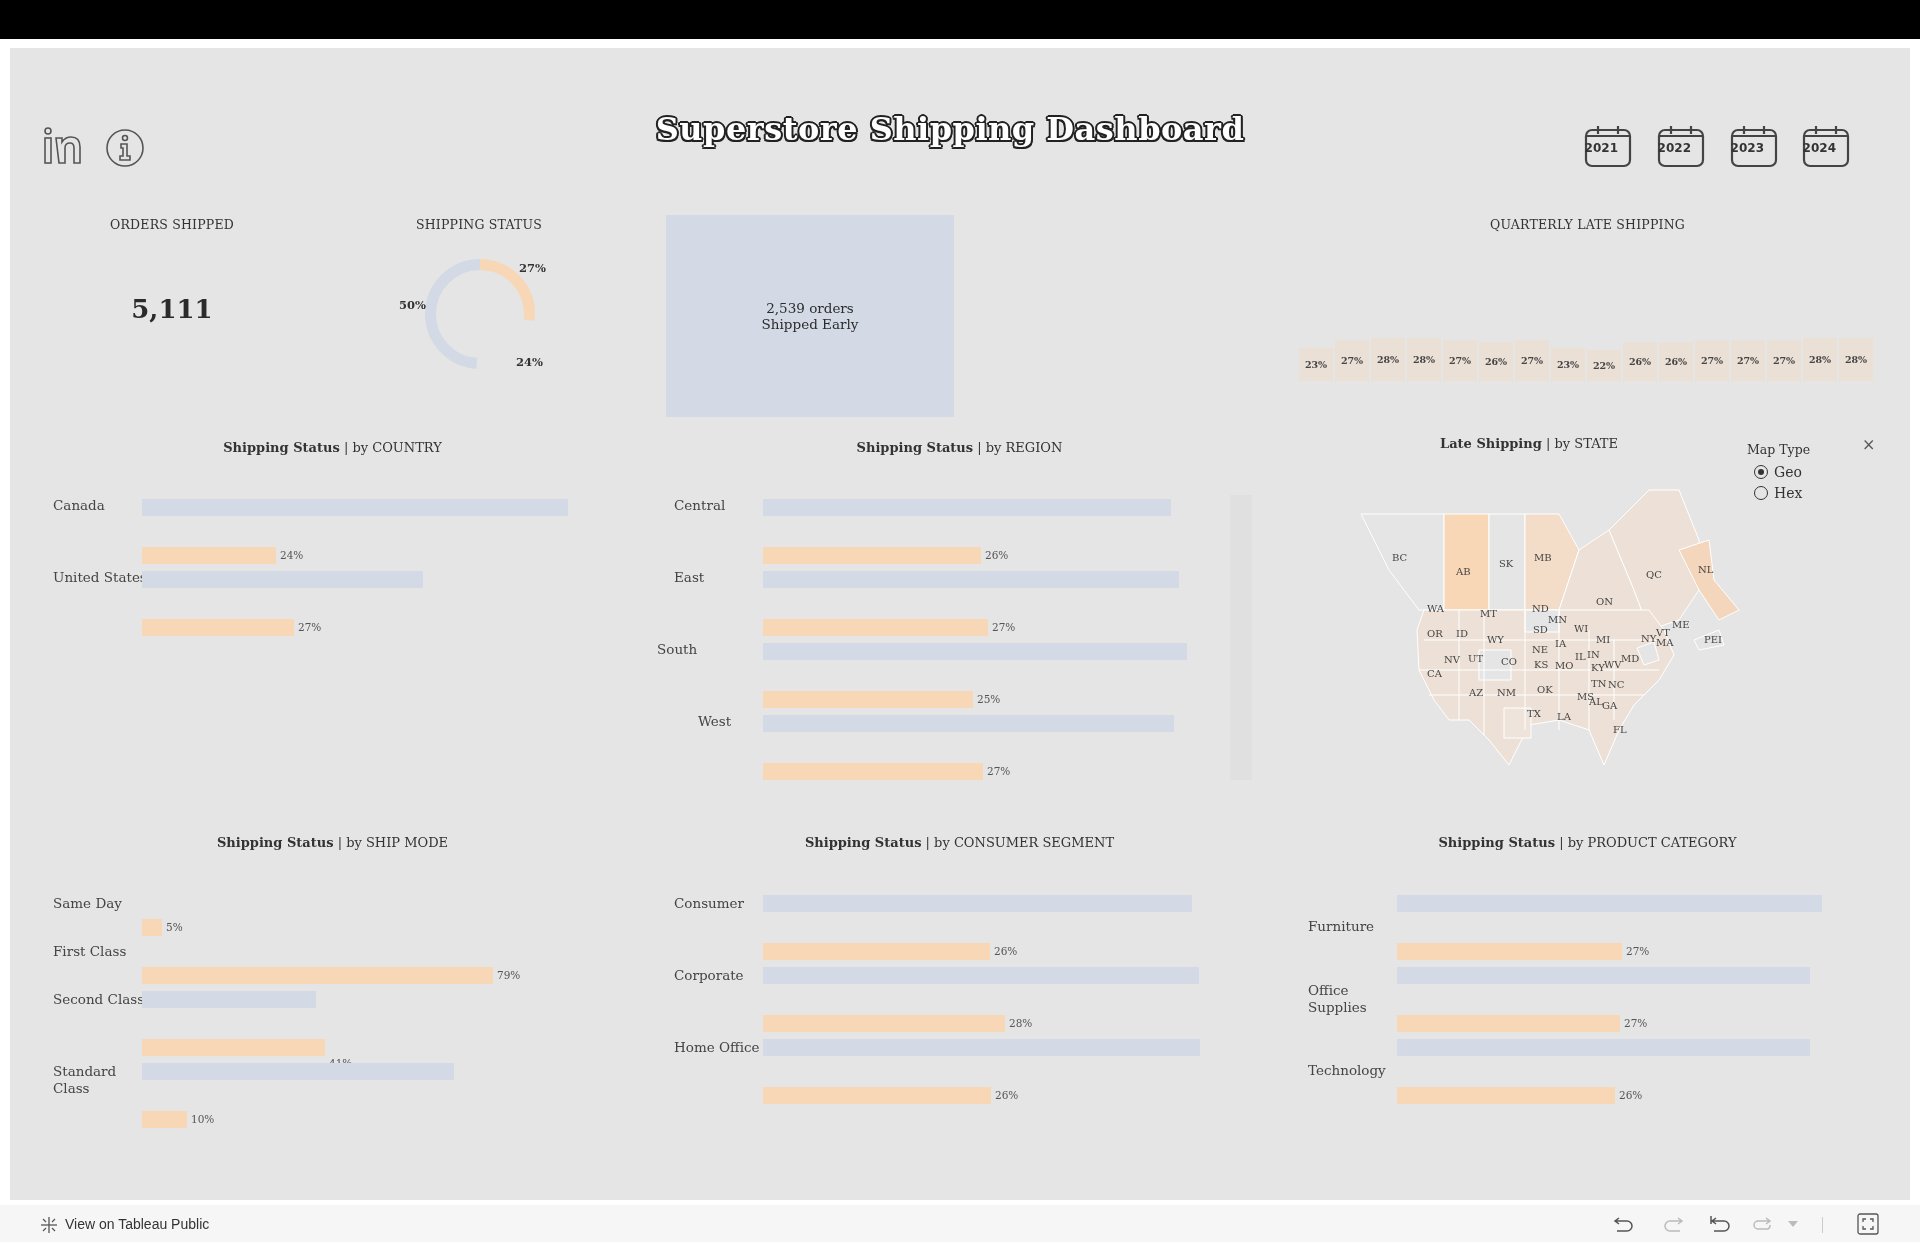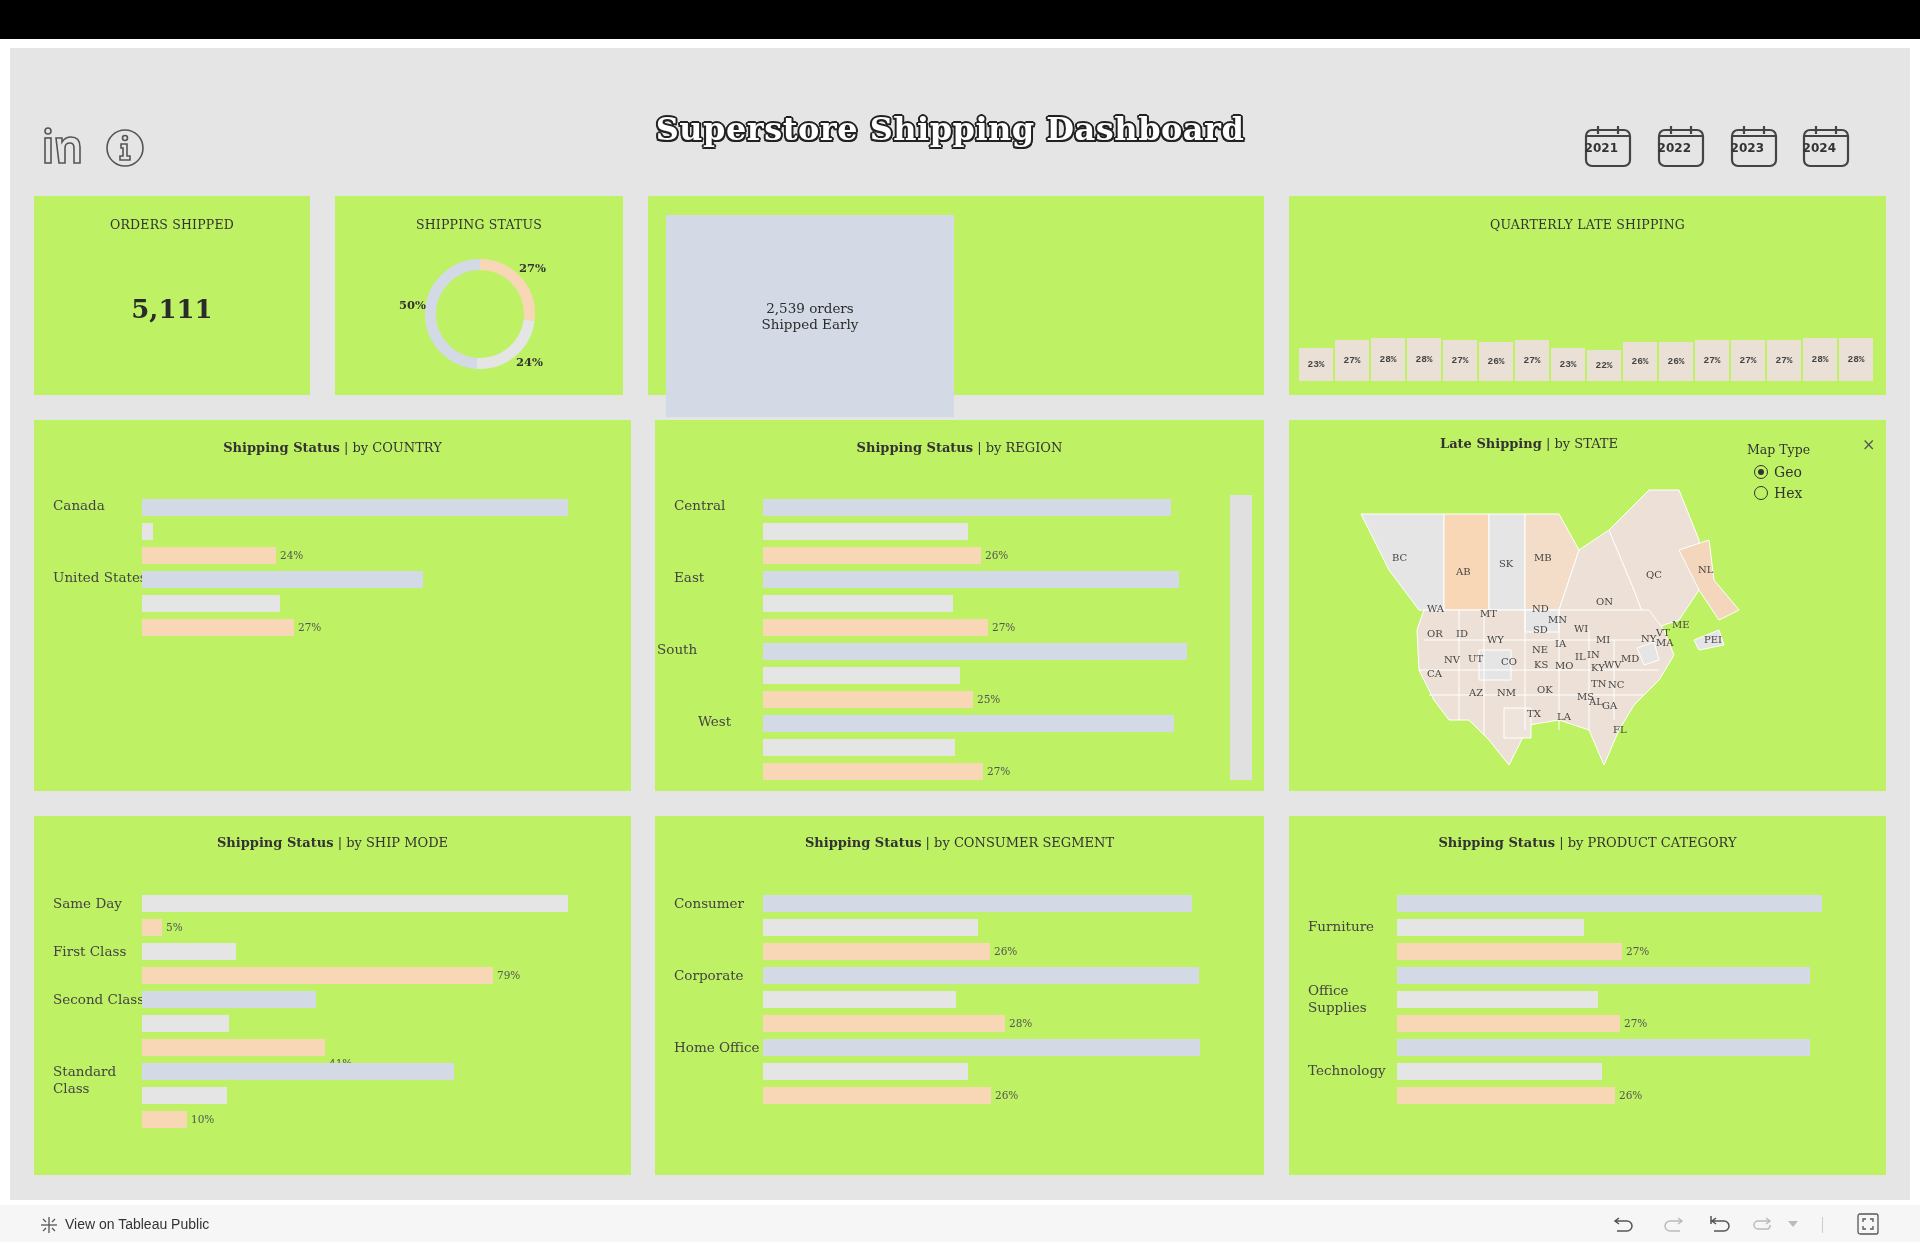--- a/index.html
+++ b/index.html
@@ -1,32 +1,32 @@
 <!DOCTYPE html>
 <html><head>
 <meta charset="utf-8">
 <style>
   * { box-sizing: border-box; margin: 0; padding: 0; }
   html, body { width: 1920px; height: 1242px; overflow: hidden; background: #ffffff; font-family: "DejaVu Serif", serif; color: #333; }
   .topbar { position: absolute; left: 0; top: 0; width: 1920px; height: 39px; background: #000; }
   .dash { position: absolute; left: 10px; top: 48px; width: 1900px; height: 1152px; background: #e5e5e5; }
-  .panel { position: absolute; background: #bef264; }
+  .panel { position: absolute; background: #e5e5e5; border-radius: 8px; }
   .abs { position: absolute; }
   .title-main { position: absolute; left: 650px; top: 110px; width: 600px; text-align: center; font-family: "DejaVu Serif", serif; font-weight: bold; font-size: 32px; color: #fff; letter-spacing: 0.5px;
     text-shadow: -1.5px -1.5px 0 #222, 1.5px -1.5px 0 #222, -1.5px 1.5px 0 #222, 1.5px 1.5px 0 #222, 0 2px 0 #222, 2px 0 0 #222, 0 -2px 0 #222, -2px 0 0 #222; }
   .icon-btn { position: absolute; cursor: pointer; }
   .cal { position: absolute; top: 124px; width: 48px; height: 44px; cursor: pointer; }
   .cal .yr { position: absolute; left: 0; top: 17px; width: 34px; text-align: right; font-size: 12px; font-weight: bold; color: #333; font-family: "DejaVu Sans", sans-serif; }
   .ptitle { position: absolute; left: 0; width: 100%; text-align: center; font-size: 13px; color: #333; }
   .ptitle b { font-weight: bold; }
   .kpi-label { font-size: 12.5px; letter-spacing: 0.2px; }
   .kpi-value { position: absolute; left: 0; width: 100%; text-align: center; font-size: 26px; font-weight: bold; color: #2b2b2b; }
   .donut-lbl { position: absolute; font-size: 11.5px; font-weight: bold; color: #333; }
   .tree-cell { position: absolute; top: 0; height: 100%; display: flex; align-items: center; justify-content: center; text-align: center; font-size: 13.5px; line-height: 16px; color: #2b2b2b; }
-  .q-bar { position: absolute; bottom: 0; background: #ebe0d6; display: flex; align-items: center; justify-content: center; font-size: 9.5px; font-weight: bold; color: #444; font-family: Liberation Mono, monospace; }
+  .q-bar { position: absolute; bottom: 0; background: #ebe0d6; display: flex; align-items: center; justify-content: center; font-size: 9.5px; font-weight: bold; color: #444; }
   .rowlbl { position: absolute; font-size: 13.5px; color: #444; line-height: 17px; }
   .bar { position: absolute; height: 17px; }
   .bar.early { background: #d3dae5; }
   .bar.ontime { background: #e5e5e5; }
   .bar.late { background: #f8d7b6; }
   .bar-pct { position: absolute; font-size: 10.5px; color: #555; line-height: 17px; }
   .scroll-v { position: absolute; background: #e0e0e0; }
   .radio { position: absolute; width: 14px; height: 14px; border: 1.3px solid #333; border-radius: 50%; cursor: pointer; }
   .radio.on::after { content: ""; position: absolute; left: 3px; top: 3px; width: 6px; height: 6px; border-radius: 50%; background: #333; }
   .radio-lbl { position: absolute; font-size: 14px; color: #333; }

